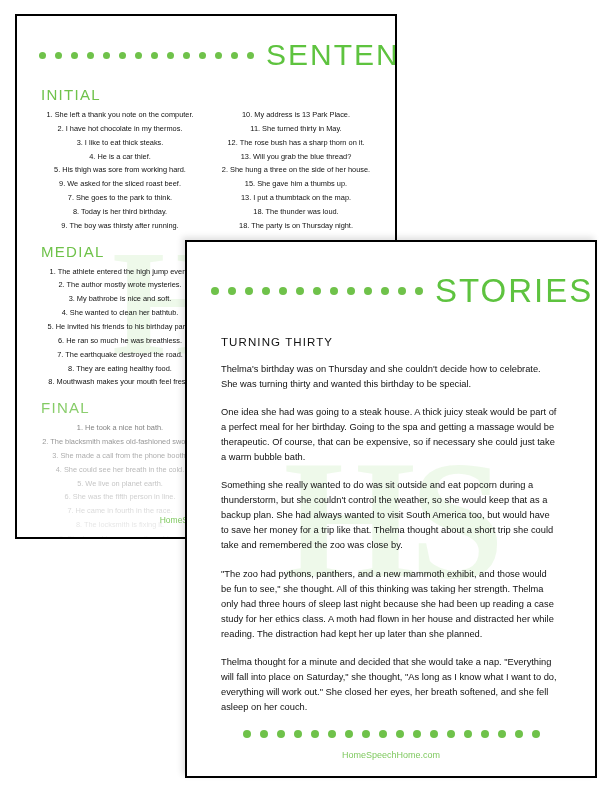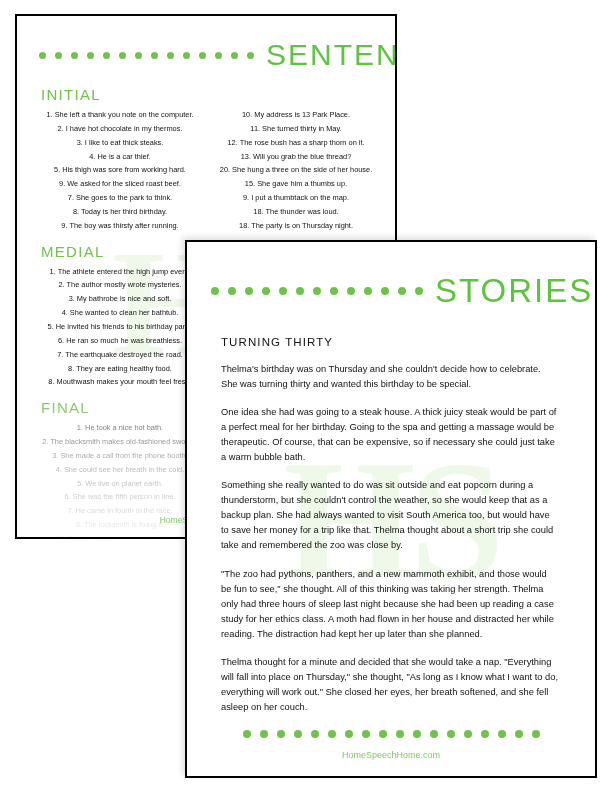--- a/index.html
+++ b/index.html
@@ -226,23 +226,23 @@
           <p class="sent-item">9. We asked for the sliced roast beef.</p>
           <p class="sent-item">7. She goes to the park to think.</p>
           <p class="sent-item">8. Today is her third birthday.</p>
           <p class="sent-item">9. The boy was thirsty after running.</p>
         </div>
         <div class="col">
           <p class="sent-item">10. My address is 13 Park Place.</p>
           <p class="sent-item">11. She turned thirty in May.</p>
           <p class="sent-item">12. The rose bush has a sharp thorn on it.</p>
           <p class="sent-item">13. Will you grab the blue thread?</p>
-          <p class="sent-item">20. She hung a three on the side of her house.</p>
+          <p class="sent-item">2. She hung a three on the side of her house.</p>
           <p class="sent-item">15. She gave him a thumbs up.</p>
-          <p class="sent-item">9. I put a thumbtack on the map.</p>
+          <p class="sent-item">13. I put a thumbtack on the map.</p>
           <p class="sent-item">18. The thunder was loud.</p>
           <p class="sent-item">18. The party is on Thursday night.</p>
         </div>
       </div>
     </div>
 
     <div class="section">
       <h3 class="section-title">MEDIAL</h3>
       <div class="cols">
         <div class="col">
@@ -307,21 +307,21 @@
     </div>
     <div class="sheet-title">STORIES</div>
   </div>
 
   <div class="story-body">
     <h2 class="story-title">TURNING THIRTY</h2>
     <p class="story-p">Thelma's birthday was on Thursday and she couldn't decide how to celebrate. She was turning thirty and wanted this birthday to be special.</p>
     <p class="story-p">One idea she had was going to a steak house. A thick juicy steak would be part of a perfect meal for her birthday. Going to the spa and getting a massage would be therapeutic. Of course, that can be expensive, so if necessary she could just take a warm bubble bath.</p>
     <p class="story-p">Something she really wanted to do was sit outside and eat popcorn during a thunderstorm, but she couldn't control the weather, so she would keep that as a backup plan. She had always wanted to visit South America too, but would have to save her money for a trip like that. Thelma thought about a short trip she could take and remembered the zoo was close by.</p>
     <p class="story-p">"The zoo had pythons, panthers, and a new mammoth exhibit, and those would be fun to see," she thought. All of this thinking was taking her strength. Thelma only had three hours of sleep last night because she had been up reading a case study for her ethics class. A moth had flown in her house and distracted her while reading. The distraction had kept her up later than she planned.</p>
-    <p class="story-p">Thelma thought for a minute and decided that she would take a nap. "Everything will fall into place on Thursday," she thought, "As long as I know what I want to do, everything will work out." She closed her eyes, her breath softened, and she fell asleep on her couch.</p>
+    <p class="story-p">Thelma thought for a minute and decided that she would take a nap. "Everything will fall into place on Saturday," she thought, "As long as I know what I want to do, everything will work out." She closed her eyes, her breath softened, and she fell asleep on her couch.</p>
   </div>
 
   <div class="story-footer-dots">
     <span class="dot"></span>
     <span class="dot"></span>
     <span class="dot"></span>
     <span class="dot"></span>
     <span class="dot"></span>
     <span class="dot"></span>
     <span class="dot"></span>

